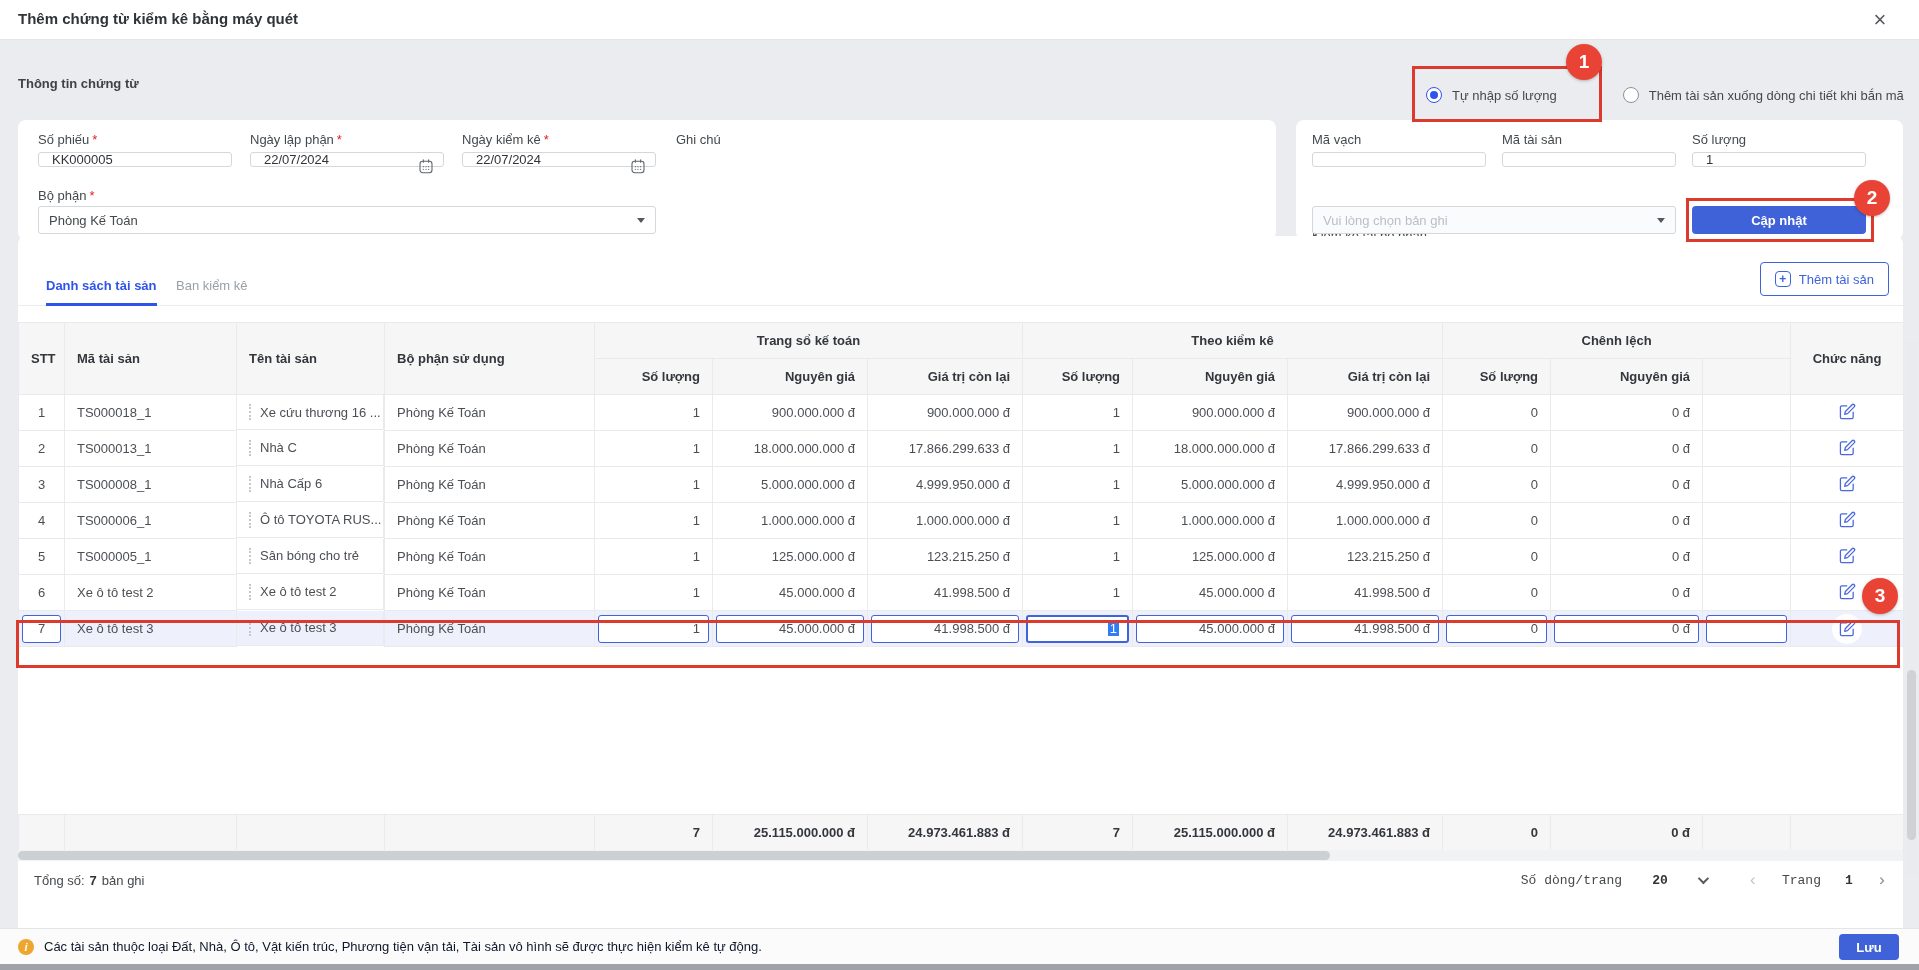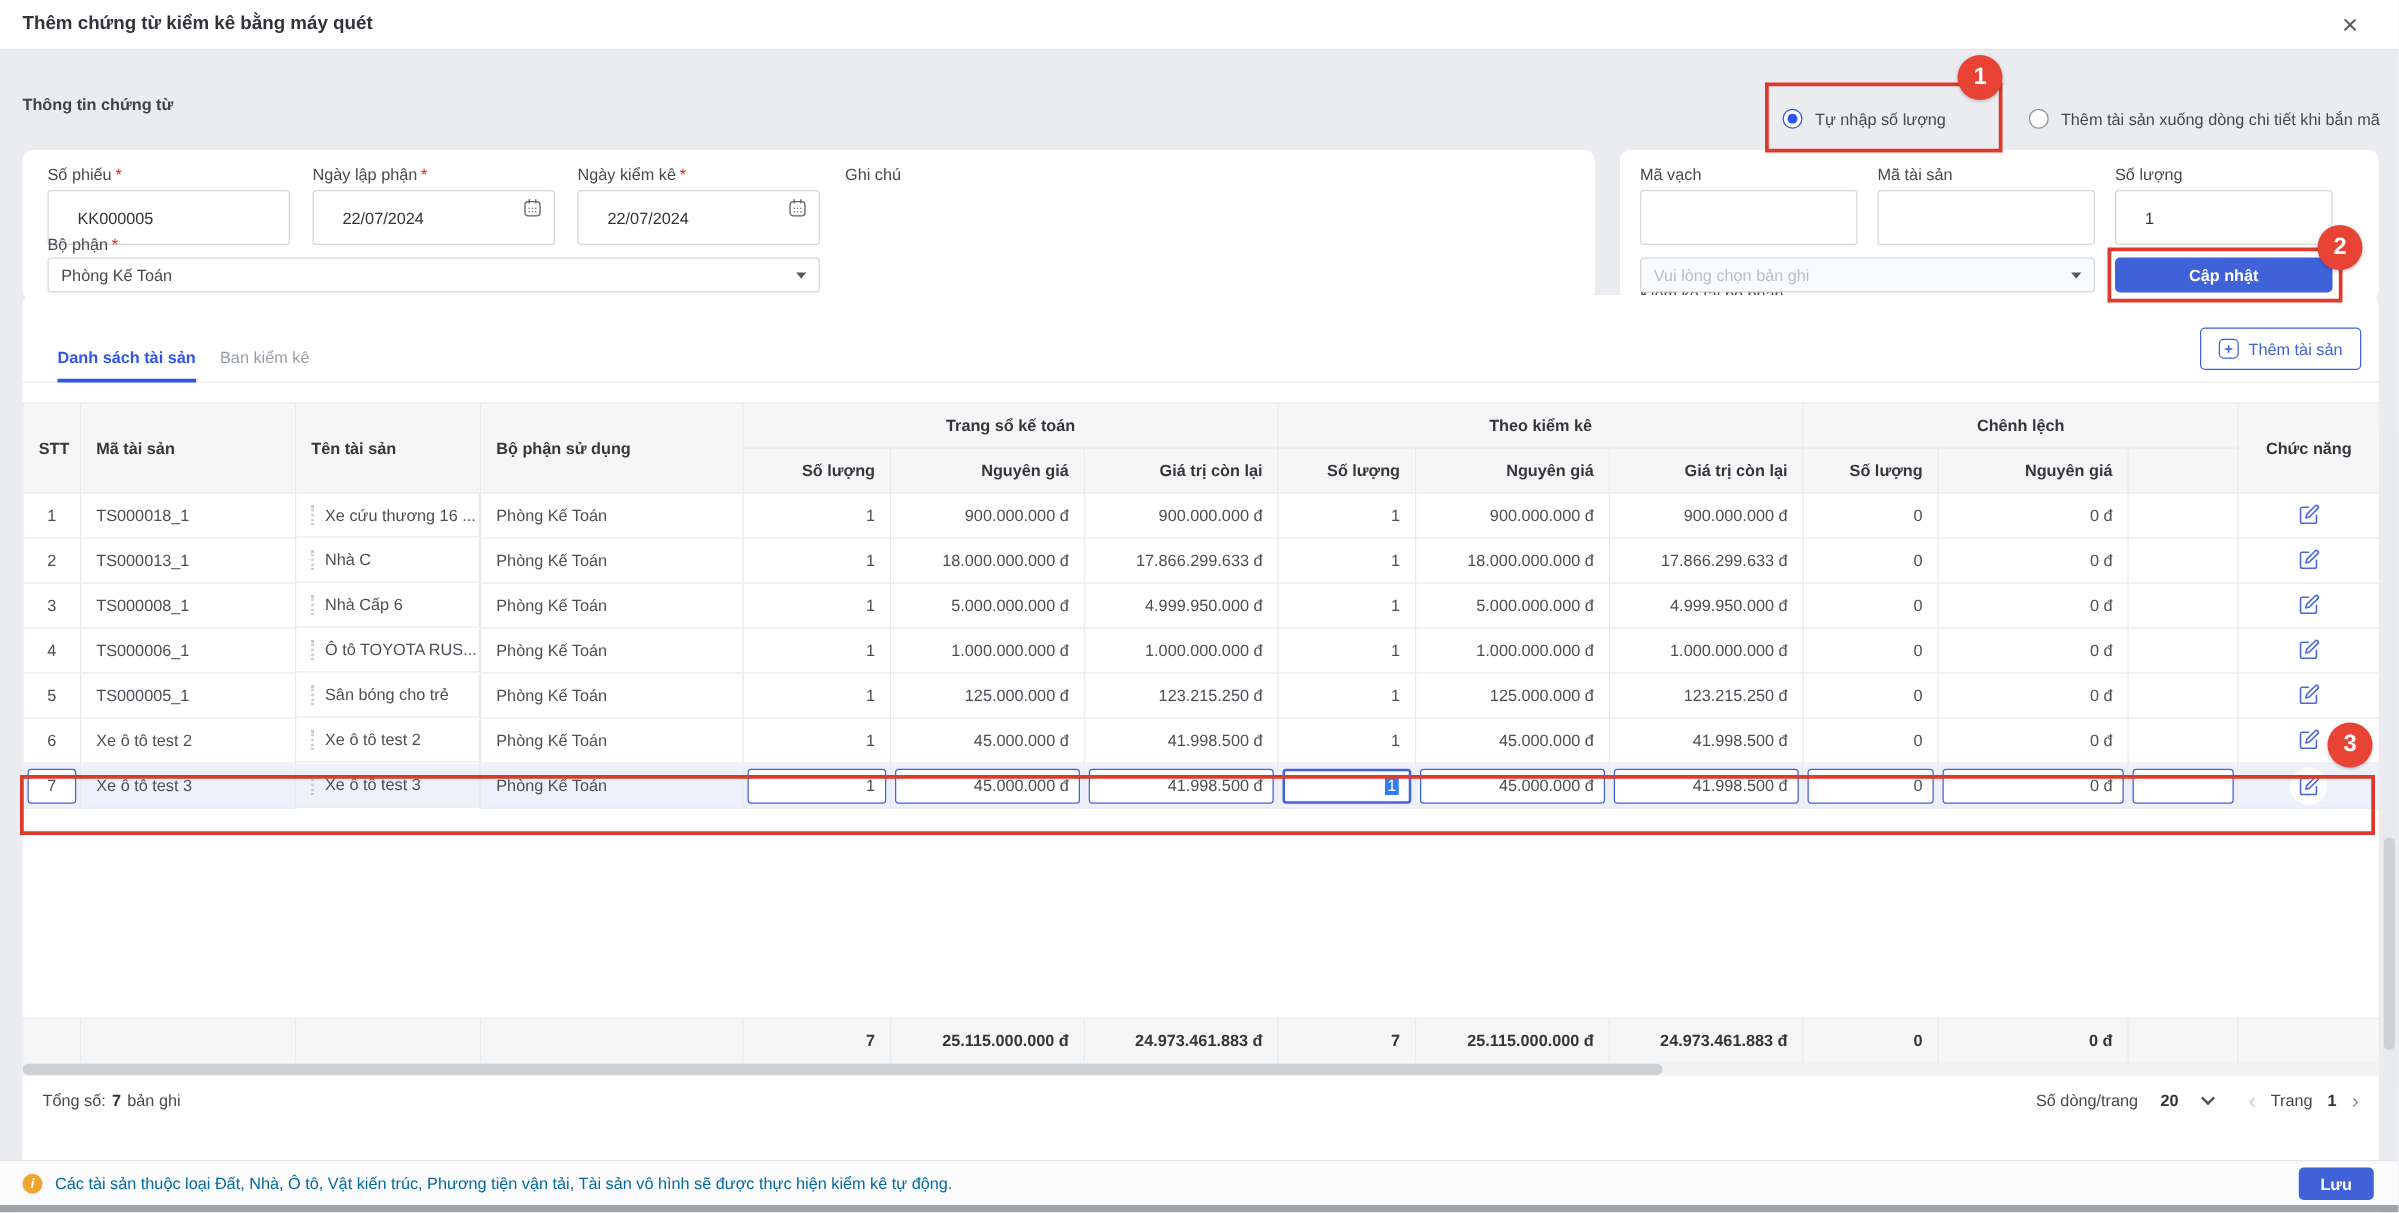--- a/index.html
+++ b/index.html
@@ -20,21 +20,21 @@
   .radio.sel::after { content:""; position:absolute; left:3px; top:3px; width:8px; height:8px; border-radius:50%; background:#2F54EB; }
   .radio-label { margin:0 0 0 10px; color:#44494d; white-space:nowrap; }
   .radio-gap { width:66px; flex:none; }
 
   
   .card { position:absolute; background:#fff; border-radius:8px; }
   .card-left  { left:18px;   top:120px; width:1258px; height:120px; }
   .card-right { left:1296px; top:120px; width:607px;  height:120px; }
   .fld-label { position:absolute; font-size:13px; color:#44494d; white-space:nowrap; }
   .req { color:#e02020; margin-left:3px; }
-  .inp { position:absolute; height:44px; border:1px solid #d4d7db; border-radius:3px; background:#fff; font-family:"Liberation Sans",sans-serif; font-size:13px; color:#303438; padding:0 23px; outline:none; }
+  .inp { position:absolute; height:15px; border:1px solid #d4d7db; border-radius:3px; background:#fff; font-family:"Liberation Sans",sans-serif; font-size:13px; color:#303438; padding:0 13px; outline:none; }
   .inp::placeholder, textarea.inp::placeholder { color:#b9bfc6; }
   textarea.inp { resize:none; padding:6px 10px; }
   .cal-icon { position:absolute; pointer-events:none; }
   .select-box { position:absolute; height:28px; border:1px solid #d4d7db; border-radius:3px; background:#fff; display:flex; align-items:center; justify-content:space-between; padding:0 10px; cursor:pointer; }
   .select-box .caret { width:0; height:0; border-left:4px solid transparent; border-right:4px solid transparent; border-top:5px solid #55595e; flex:none; margin-left:8px; }
   .select-box.ph { background:#fafbfc; }
   .select-box.ph .sel-text { color:#b9bfc6; }
   .btn-primary { position:absolute; background:#3F62D9; color:#fff; font-weight:bold; font-size:13px; border:none; border-radius:4px; display:flex; align-items:center; justify-content:center; cursor:pointer; font-family:"Liberation Sans",sans-serif; }
 
   
@@ -71,32 +71,32 @@
   
   .hscroll { position:absolute; left:0; top:614px; width:1885px; height:11px; background:#f1f2f3; }
   .hscroll .thumb { position:absolute; left:0; top:1px; width:1312px; height:9px; background:#cdd0d3; border-radius:5px; }
   .vscroll { position:absolute; left:1906px; top:340px; width:11px; height:536px; background:#e9ebed; border-radius:5px; z-index:4; }
   .vscroll .thumb { position:absolute; left:1px; top:330px; width:9px; height:170px; background:#cfd2d5; border-radius:5px; }
 
   
   .records-row { position:absolute; left:0; top:626px; width:1885px; height:36px; display:flex; align-items:center; justify-content:space-between; padding:0 16px 0 16px; }
   .total-label { display:flex; gap:5px; color:#44494d; }
   .total-label b { color:#303438; }
-  .pager { display:flex; align-items:center; gap:12px; color:#44494d; }
+  .pager { display:flex; align-items:center; gap:24px; color:#44494d;font-family:Liberation Mono, monospace; }
   .pp-value { font-weight:bold; color:#303438; margin-left:6px; }
   .chev { display:inline-block; width:8px; height:8px; border-right:2px solid #55595e; border-bottom:2px solid #55595e; transform:rotate(45deg) translateY(-2px); margin-left:6px; }
   .pg-arrow { font-size:17px; line-height:1; cursor:pointer; }
   .pg-prev { color:#c3c6ca; margin-left:18px; }
   .pg-next { color:#8a8f94; }
   .pg-num { font-weight:bold; color:#303438; }
 
   
   .footer { position:absolute; left:0; top:928px; width:1919px; height:36px; background:#fbfbfc; border-top:1px solid #e3e5e7; display:flex; align-items:center; padding:0 18px; z-index:5; }
   .info-icon { width:16px; height:16px; border-radius:50%; background:#EDA72F; color:#fff; font-size:11px; font-weight:bold; display:flex; align-items:center; justify-content:center; flex:none; margin-right:10px; font-style:italic; }
-  .footer-note { color:#0369a1; }
+  .footer-note { color:#0f172a; }
   .btn-save { position:absolute; right:20px; top:5px; width:60px; height:26px; }
   .bottom-strip { position:absolute; left:0; top:964px; width:1919px; height:6px; background:#9fa3a8; }
 
   
   .ann-box { position:absolute; border:3px solid #DC3A2D; z-index:20; pointer-events:none; }
   .badge { position:absolute; width:36px; height:36px; border-radius:50%; background:#E94335; color:#fff; font-size:19px; font-weight:bold; display:flex; align-items:center; justify-content:center; z-index:21; box-shadow:0 1px 3px rgba(0,0,0,.25); pointer-events:none; }
 </style>
 </head>
 <body>
 

